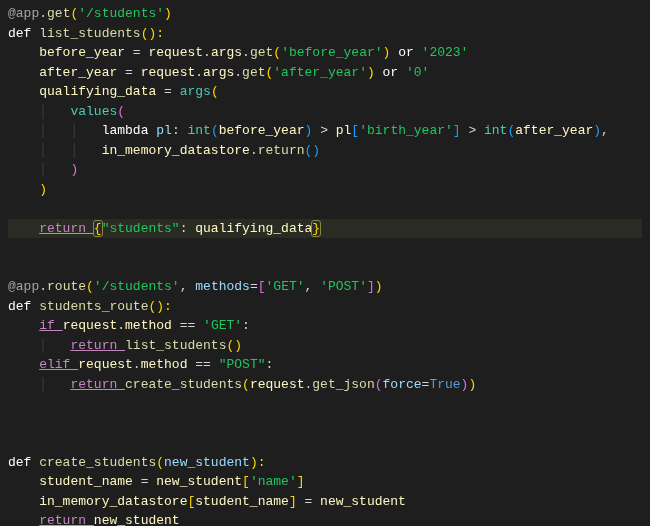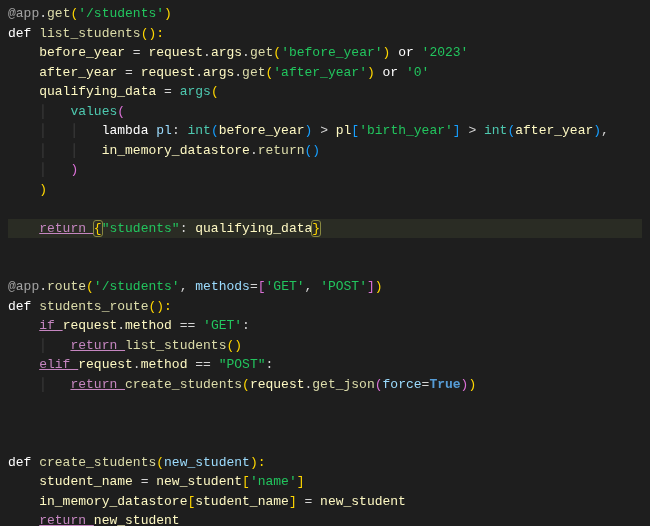--- a/index.html
+++ b/index.html
@@ -24,21 +24,21 @@
   .t-key    { color: #ffffff; }
   .t-key2   { color: #c586c0; text-decoration: underline; }
   .t-deffn  { color: #dcdcaa; }
   .t-ident  { color: #fef9c3; }
   .t-str    { color: #22c55e; }
   .t-param  { color: #9cdcfe; }
   .t-type   { color: #4ec9b0; }
   .t-call   { color: #dcdcaa; }
   .t-punc   { color: #d4d4d4; }
   .t-op     { color: #d4d4d4; }
-  .t-bool   { color: #569cd6; font-weight: bold; }
+  .t-bool   { color: #569cd6; }
   .t-paren1 { color: #ffd700; }
   .t-paren2 { color: #da70d6; }
   .t-paren3 { color: #179fff; }
   .guide {
     color: #404040;
   }
   .hl-line {
     background: #2a2c24;
     display: inline-block;
     width: 634px;

